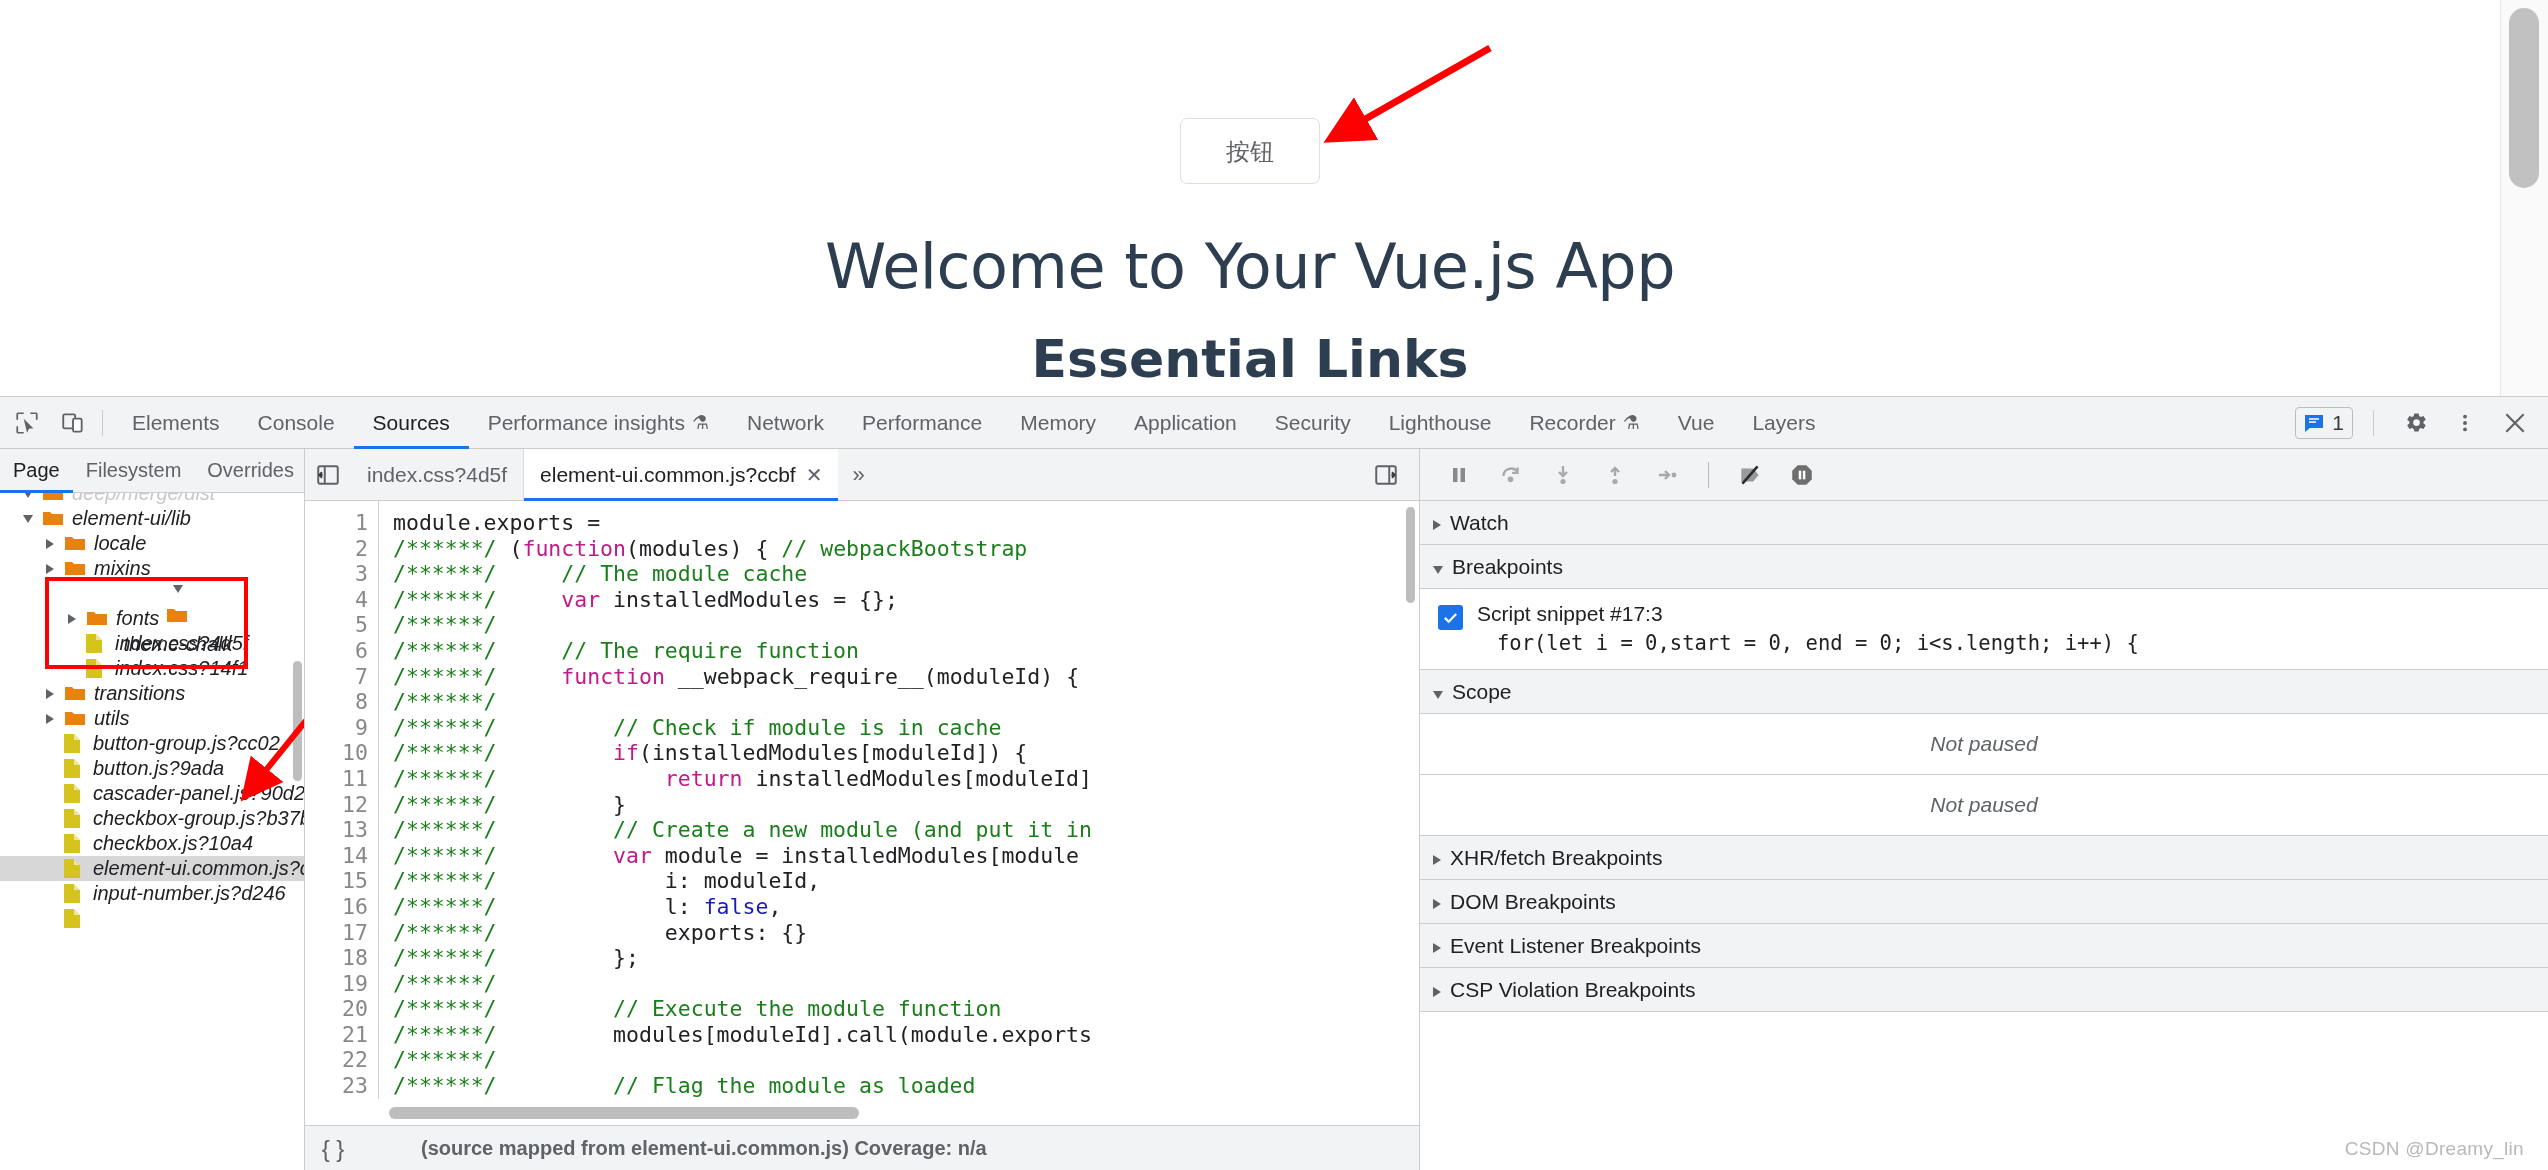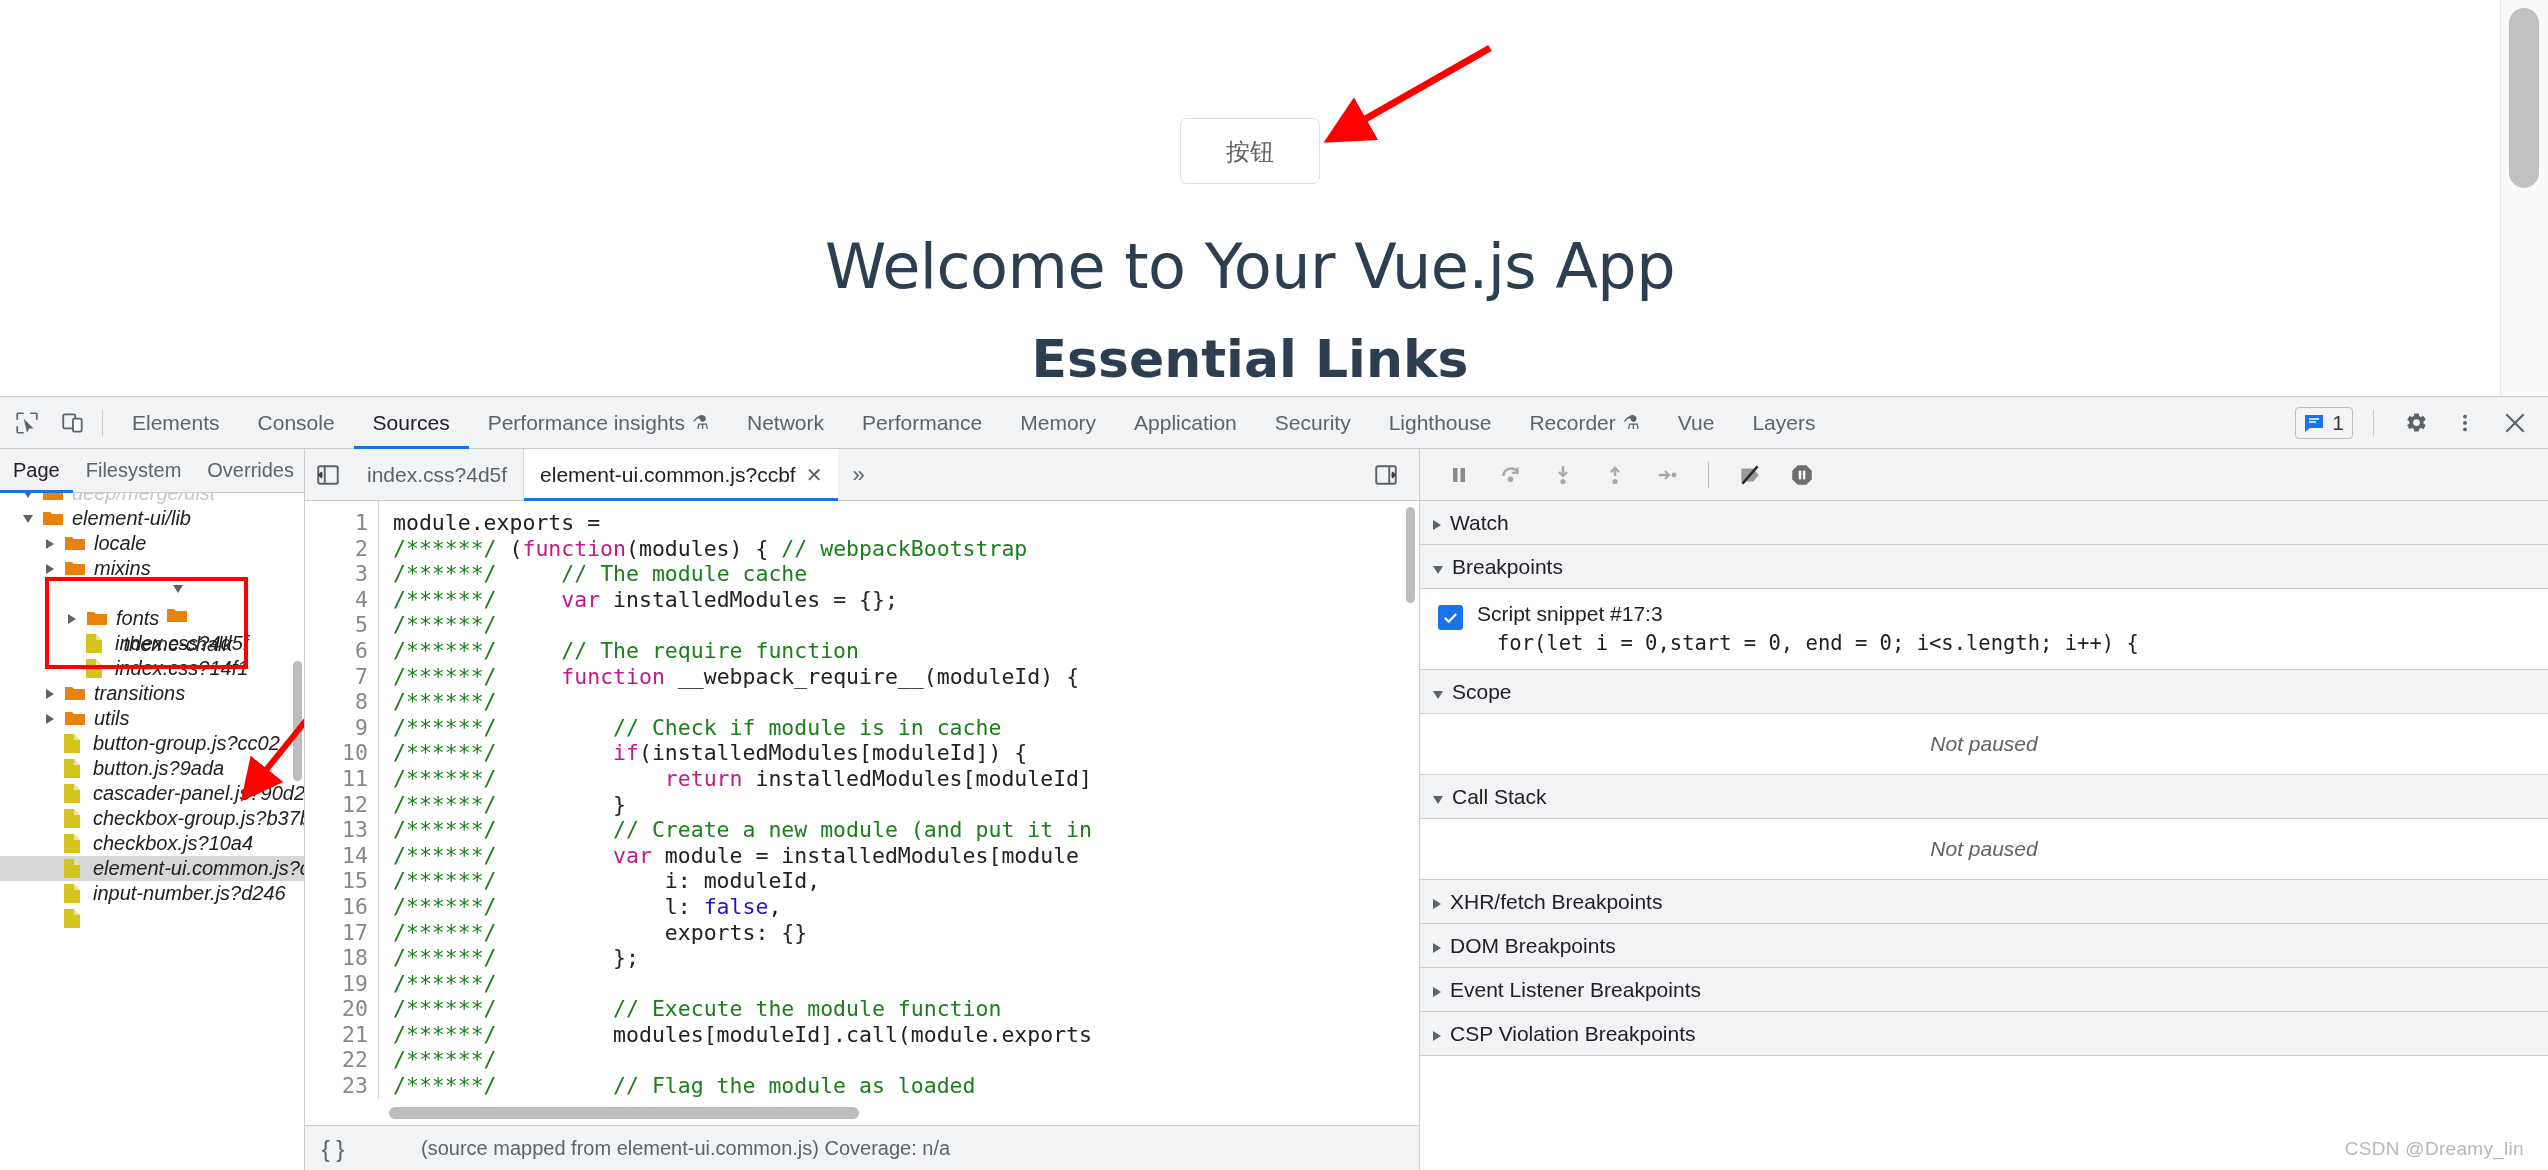--- a/index.html
+++ b/index.html
@@ -186,21 +186,21 @@
   #code-hscroll {
     position:absolute; left:84px; bottom:6px; height:12px; width:470px;
     background:#bdbdbd; border-radius:6px;
   }
   #editor-status {
     height:46px; background:#f1f3f4; border-top:1px solid #cdcdcd;
     display:flex; align-items:center; font-size:20px; color:#5f6368;
     overflow:hidden;
   }
   .pretty-btn { width:56px; display:flex; align-items:center; justify-content:center; cursor:pointer; font-size:24px; color:#5f6368; }
-  #status-text { padding-left:60px; white-space:nowrap; }
+  #status-text { padding-left:60px; white-space:nowrap;font-weight:bold; }
 
   
   #debugger {
     width:1128px; flex:0 0 1128px; background:#ffffff;
     display:flex; flex-direction:column;
   }
   #dbg-toolbar {
     height:52px; background:#f1f3f4; border-bottom:1px solid #cdcdcd;
     display:flex; align-items:center; padding-left:16px; gap:6px;
   }
@@ -728,24 +728,20 @@
       </div>
 
       <div class="acc-header">
         <span><i class="tw-down" style="display:inline-block;"></i></span>
         <span>Scope</span>
       </div>
       <div class="acc-body">
         <div class="notpaused">Not paused</div>
       </div>
 
-      <div class="acc-header">
-        <span><i class="tw-down" style="display:inline-block;"></i></span>
-        <span>Call Stack</span>
-      </div>
       <div class="acc-body">
         <div class="notpaused">Not paused</div>
       </div>
 
       <div class="acc-header">
         <span><i class="tw-right" style="display:inline-block;"></i></span>
         <span>XHR/fetch Breakpoints</span>
       </div>
       <div class="acc-header">
         <span><i class="tw-right" style="display:inline-block;"></i></span>

